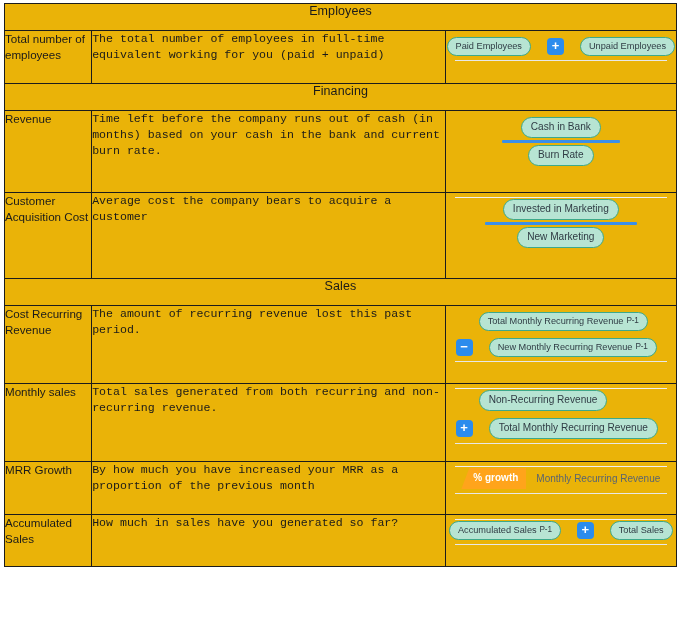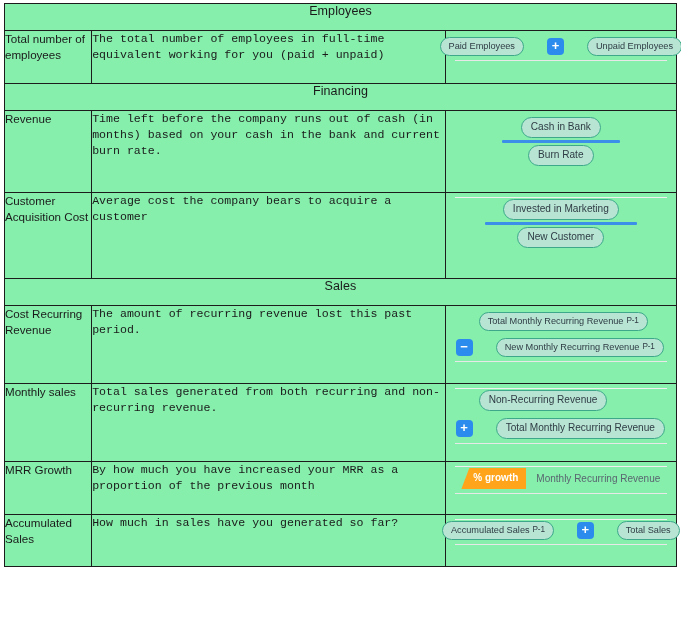--- a/index.html
+++ b/index.html
@@ -28,21 +28,21 @@
     width: 673px;
     border-collapse: collapse;
     table-layout: fixed;
     border: 1px solid #1c1c1c;
   }
 
   table.kpi td {
     border: 1px solid #1c1c1c;
     vertical-align: top;
     padding: 0;
-    background: #86efac;
+    background: #eab308;
   }
 
   
   .section-row td {
     text-align: center;
     vertical-align: middle;
     height: 26px;
     font-size: 12.5px;
     color: #1a1a1a;
     padding: 3px 0 4px 0;
@@ -143,21 +143,21 @@
     line-height: 1;
     flex: 0 0 auto;
   }
   .op span { position: relative; top: -1px; }
 
   
   .row-tokens {
     display: flex;
     align-items: center;
     justify-content: center;
-    gap: 23px;
+    gap: 16px;
     flex-wrap: nowrap;
   }
 
   
   .fraction {
     display: flex;
     flex-direction: column;
     align-items: center;
     gap: 2px;
   }
@@ -265,21 +265,21 @@
 
       <tr style="height:86px;">
         <td class="cell-name">Customer Acquisition Cost</td>
         <td class="cell-desc">Average cost the company bears to acquire a customer</td>
         <td class="cell-form">
           <div class="formula-wrap">
             <div class="form-topline"></div>
             <div class="fraction">
               <span class="pill md">Invested in Marketing</span>
               <div class="frac-bar wide"></div>
-              <span class="pill md">New Customer</span>
+              <span class="pill md">New Marketing</span>
             </div>
           </div>
         </td>
       </tr>
 
       <tr class="section-row">
         <td colspan="3">Sales</td>
       </tr>
 
       <tr style="height:78px;">

